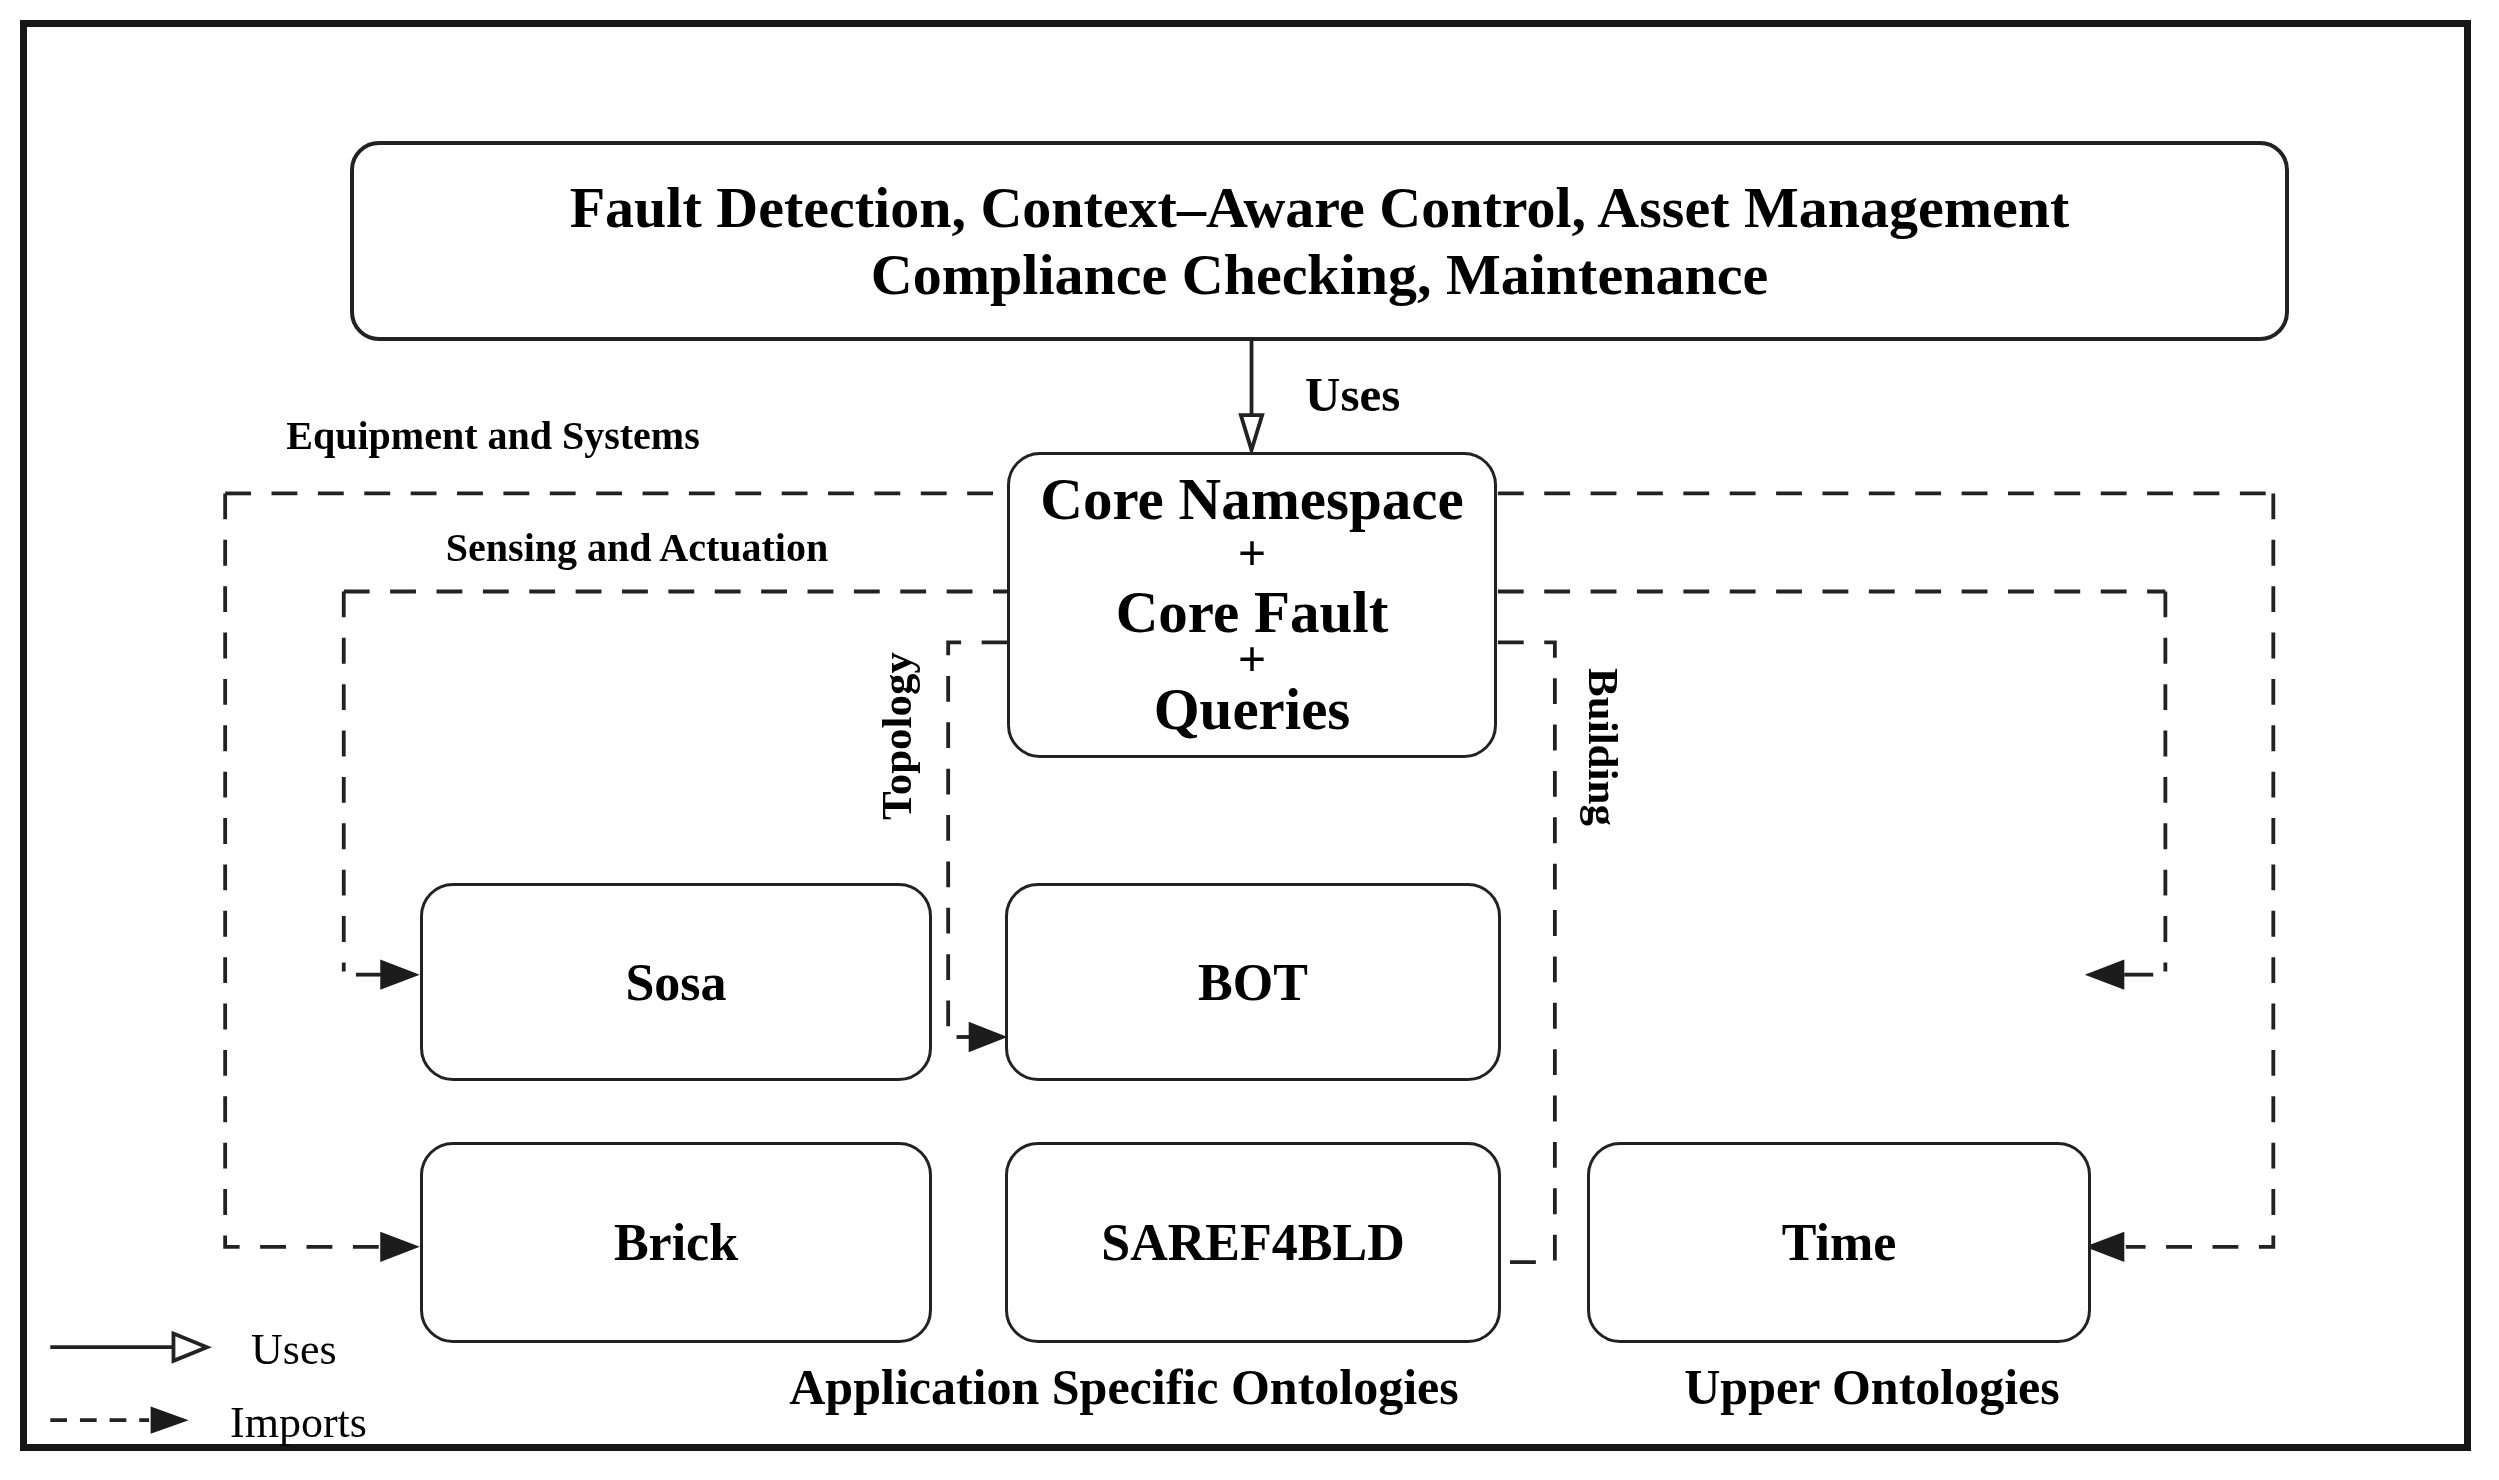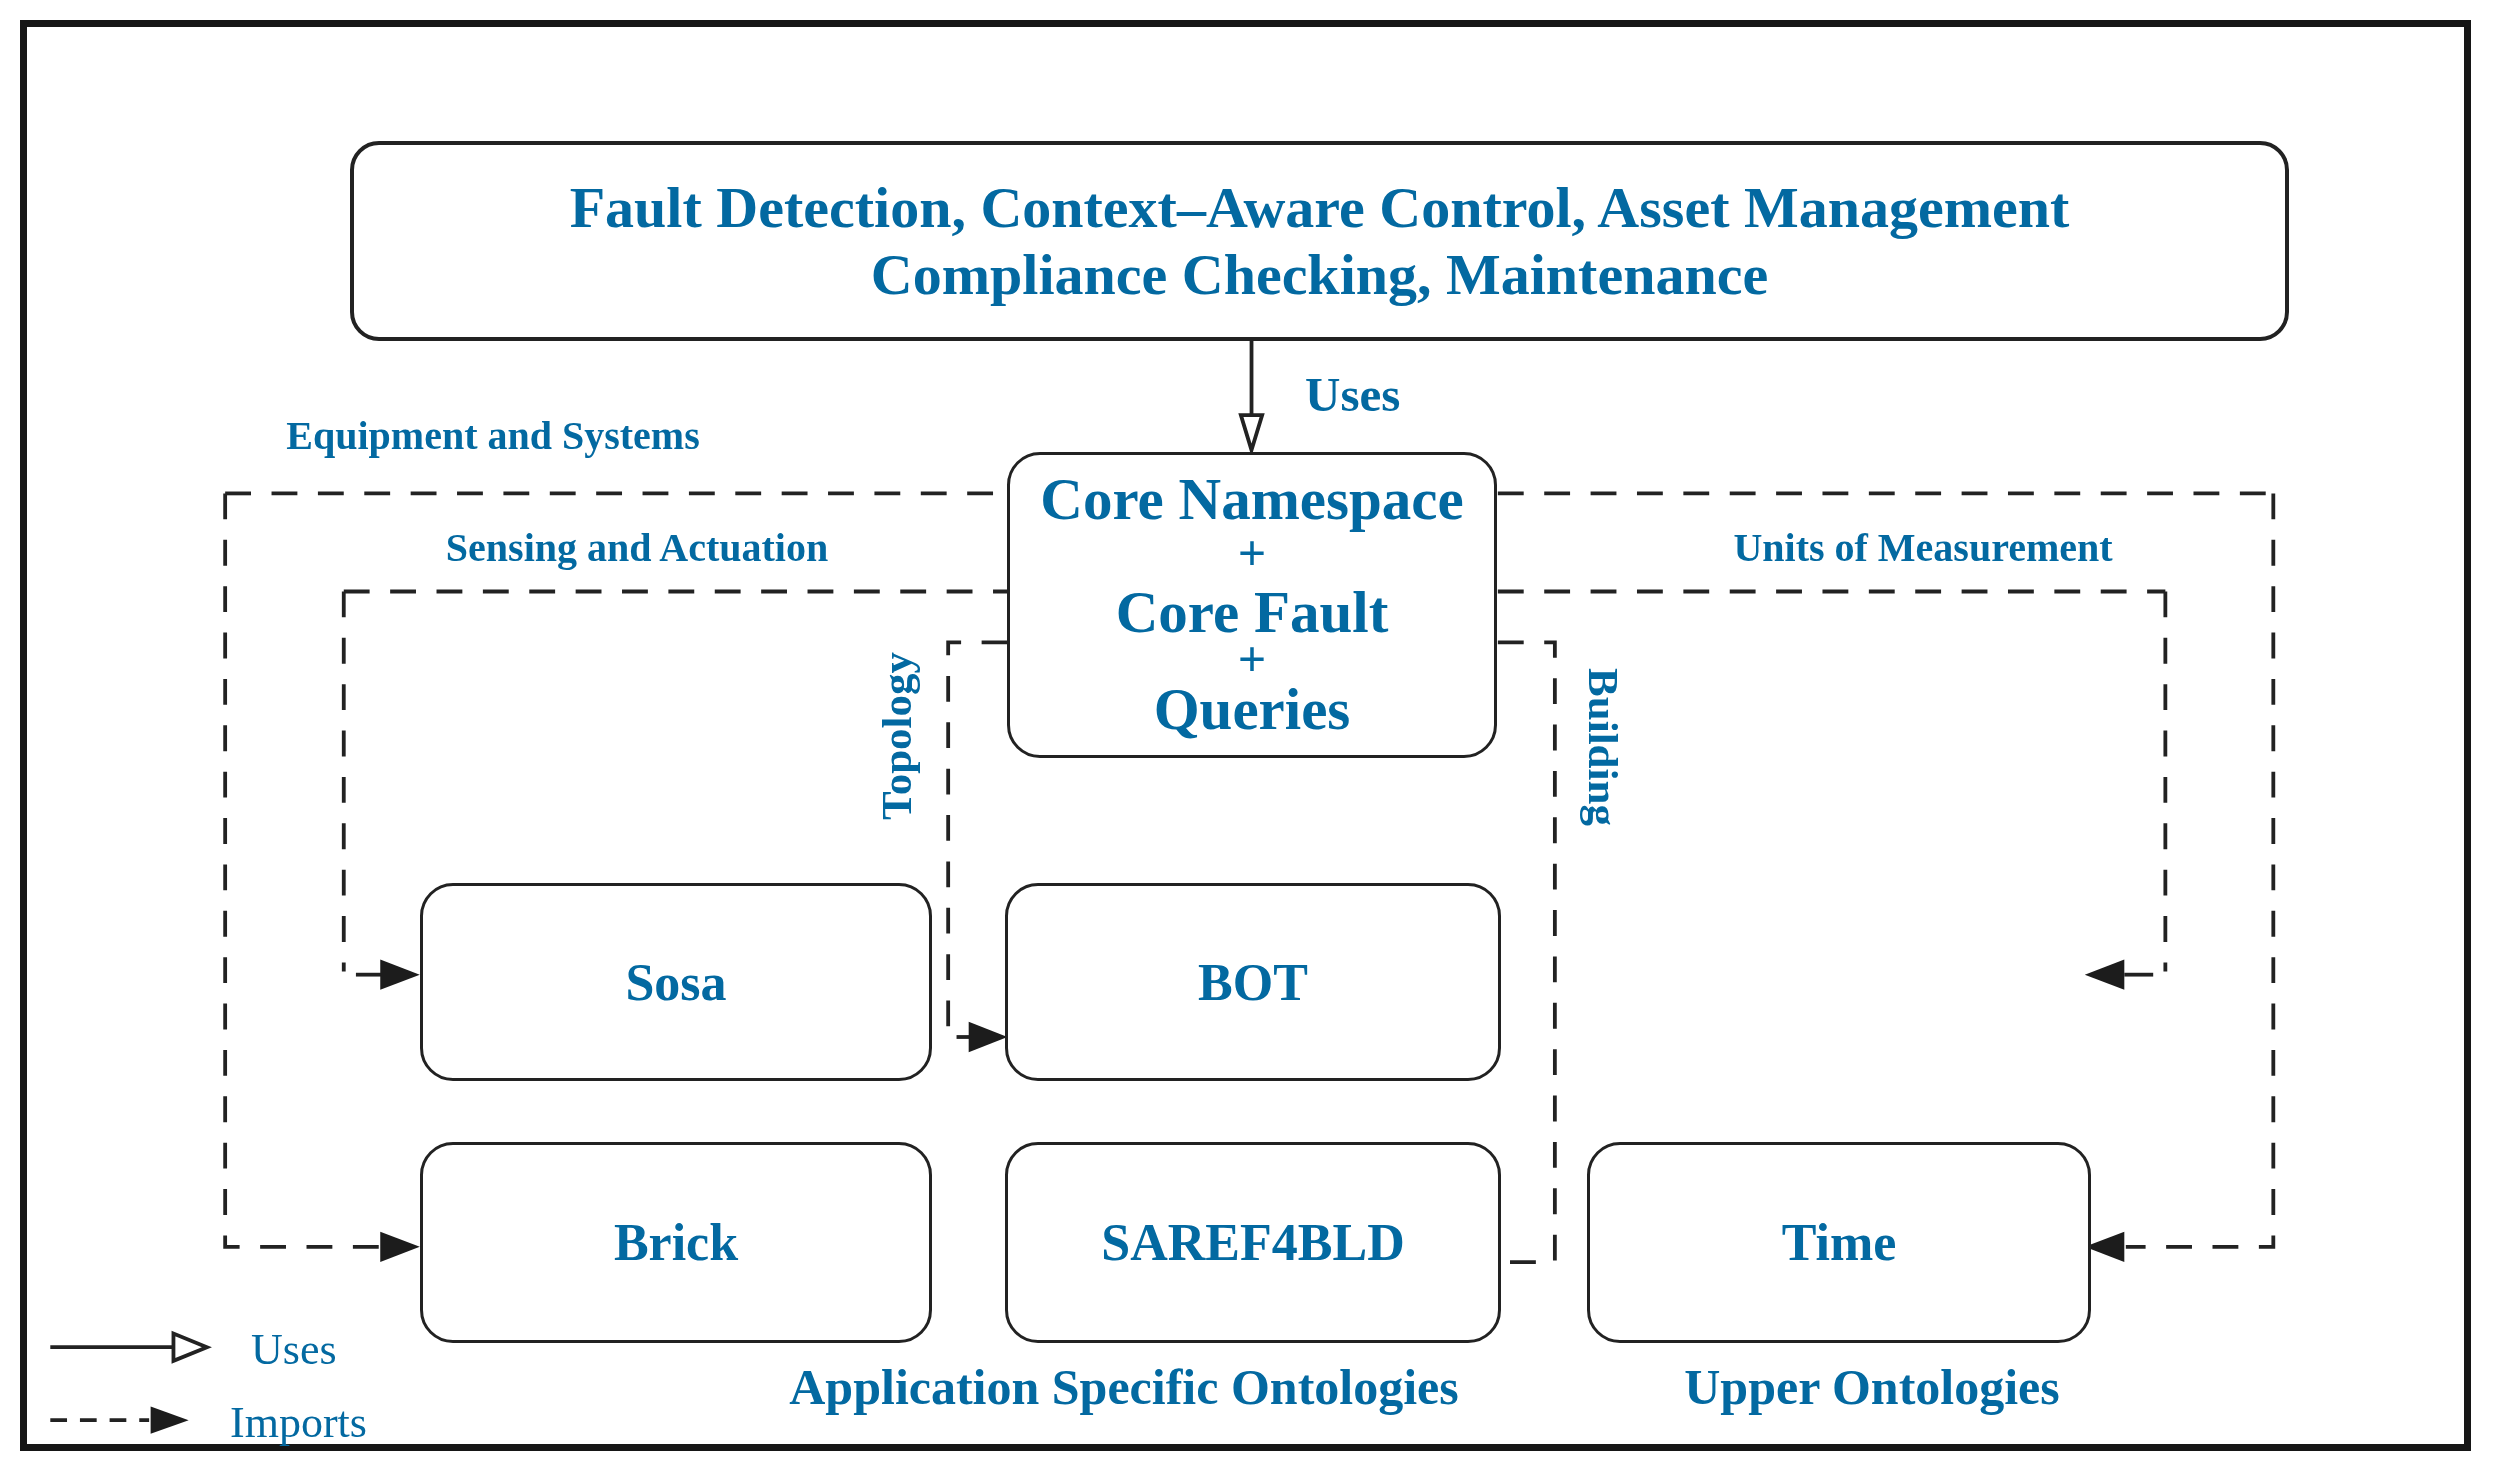--- a/index.html
+++ b/index.html
@@ -2,21 +2,21 @@
 <html style="font-size:12px"><head>
 <meta charset="utf-8">
 <style>
   html, body { margin: 0; padding: 0; background: #ffffff; }
   #stage {
     position: relative;
     width: 2500px;
     height: 1481px;
     background: #ffffff;
     font-family: "Liberation Serif", "DejaVu Serif", serif;
-    color: #0369a1;
+    color: #000000;
     overflow: hidden;
   }
   #frame {
     position: absolute;
     left: 20px; top: 20px;
     width: 2437px; height: 1417px;
     border: 7.6px solid #161616;
   }
   #lines {
     position: absolute;
@@ -133,21 +133,20 @@
   <div id="core-box" class="rbox">
     <div class="core-line">Core Namespace</div>
     <div class="core-plus">+</div>
     <div class="core-line">Core Fault</div>
     <div class="core-plus2">+</div>
     <div class="core-line">Queries</div>
   </div>
 
   <div class="lbl region-lbl" style="left:493px;  top:435px;">Equipment and Systems</div>
   <div class="lbl region-lbl" style="left:637px;  top:547px;">Sensing and Actuation</div>
-  <div class="lbl region-lbl" style="left:1923px; top:547px;">Units of Measurement</div>
   <div id="topology-label" class="lbl rot-lbl" style="left:896px; top:736px;">Topology</div>
   <div id="building-label" class="lbl rot-lbl" style="left:1603px; top:747px;">Building</div>
 
   <div class="rbox ont-box row-mid col-left">
     <div>Sosa</div>
   </div>
   <div class="rbox ont-box row-mid col-center">
     <div>BOT</div>
   </div>
 

